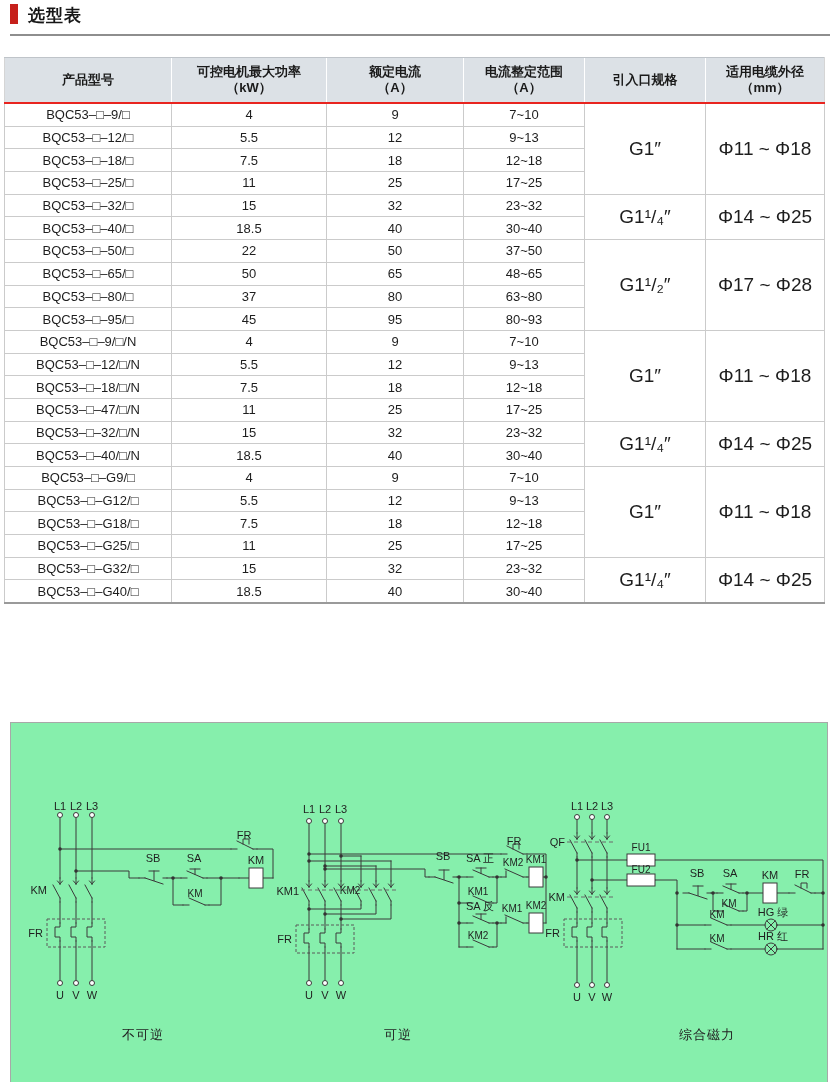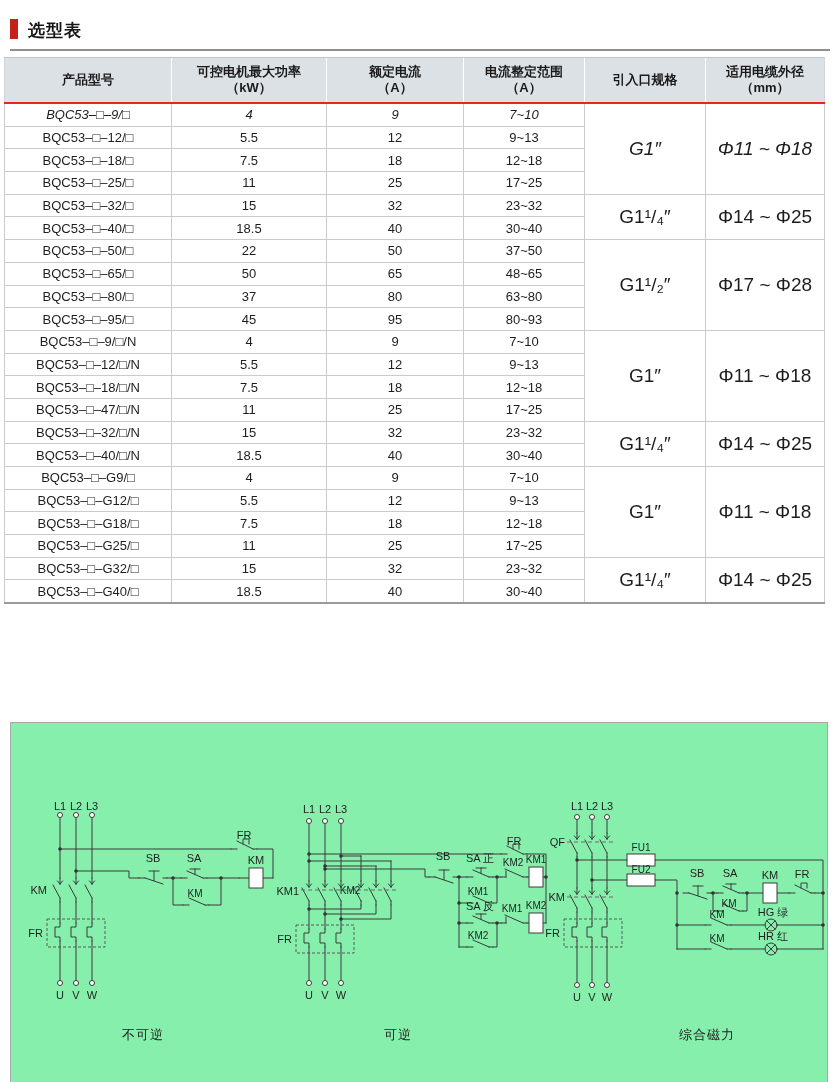--- a/index.html
+++ b/index.html
@@ -12,39 +12,39 @@
   
   table.sel{position:absolute;left:4px;top:57px;width:820px;border-collapse:collapse;table-layout:fixed;
             border-bottom:2px solid #9a9a9a;}
   table.sel thead th{background:#dce1e6;height:44px;font-size:13px;font-weight:bold;color:#1a1a1a;
             border-left:1px solid #ffffff;border-top:1px solid #bfc4c9;border-bottom:2px solid #e8241f;
             text-align:center;vertical-align:middle;padding:0;line-height:1.25;}
   table.sel thead th:first-child{border-left:1px solid #d5d5d5;}
   table.sel thead th:last-child{border-right:1px solid #d5d5d5;}
   table.sel tbody td{height:21.7px;padding:0;font-size:13px;color:#1d1d1d;text-align:center;
             border:1px solid #cbcbcb;border-top:1px solid #d4d4d4;background:#fff;}
-  table.sel tbody tr:first-child td{border-top:none;font-style:italic;}
+  table.sel tbody tr:first-child td{border-top:none;}
   table.sel tbody tr.gs td{border-top:1px solid #9b9b9b;}
   table.sel tbody td.merge{font-size:19px;}
   
   .diagram-box{position:absolute;left:10px;top:722px;width:816px;height:378px;border:1px solid #a8a8a8;background:#86efac;}
   svg .w{stroke:#3a3a3a;stroke-width:1;fill:none;stroke-linecap:square;}
   svg .dash{stroke:#5a5a5a;stroke-width:1;fill:none;stroke-dasharray:3 2;}
   svg .dash2{stroke:#6a6a6a;stroke-width:1;fill:none;stroke-dasharray:4 3;}
   svg .box{stroke:#3a3a3a;stroke-width:1;fill:#ffffff;}
   svg text{fill:#1f1f1f;font-family:"Liberation Sans","DejaVu Sans",sans-serif;font-size:11px;stroke:none;}
   svg text.s{font-size:10px;}
   svg text.cap{font-size:13px;fill:#222222;letter-spacing:1px;}
 </style>
 </head>
 <body>
 
 <div class="page">
 
-  <div class="section-title" style="top:19px">
+  <div class="section-title" style="top:4px">
     <span class="bar"></span><span class="txt">选型表</span>
   </div>
 
   <table class="sel">
     <colgroup>
       <col style="width:167px">
         <col style="width:155px">
         <col style="width:137px">
       <col style="width:121px">
         <col style="width:121px">

